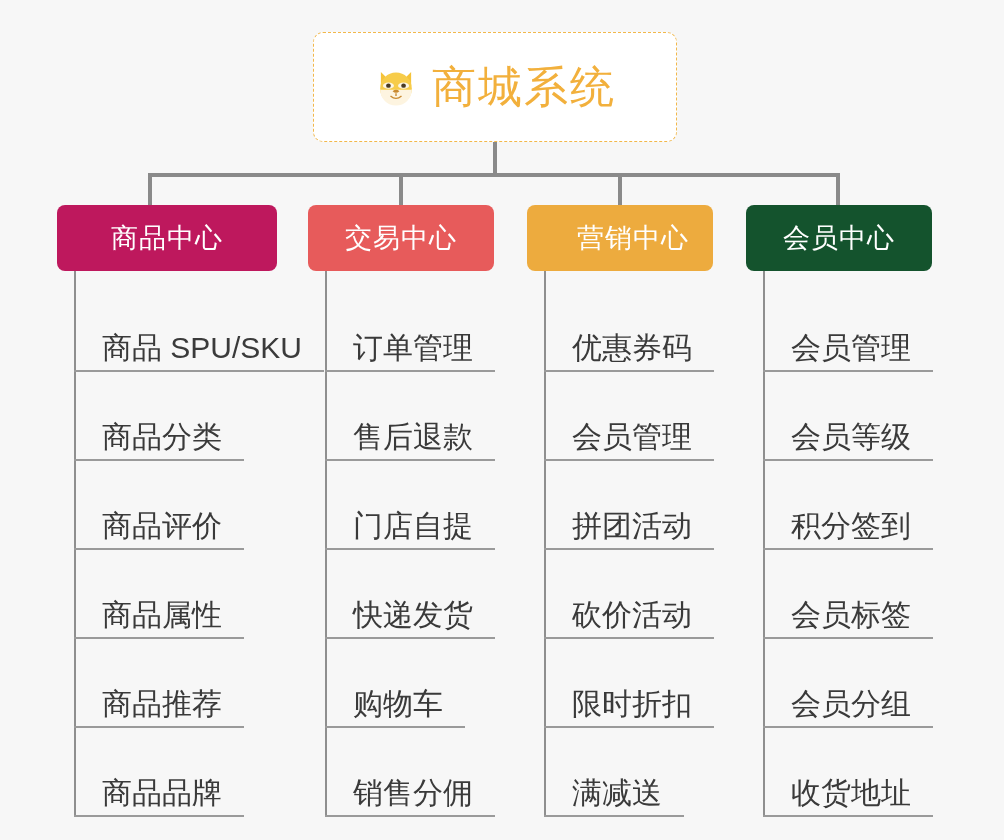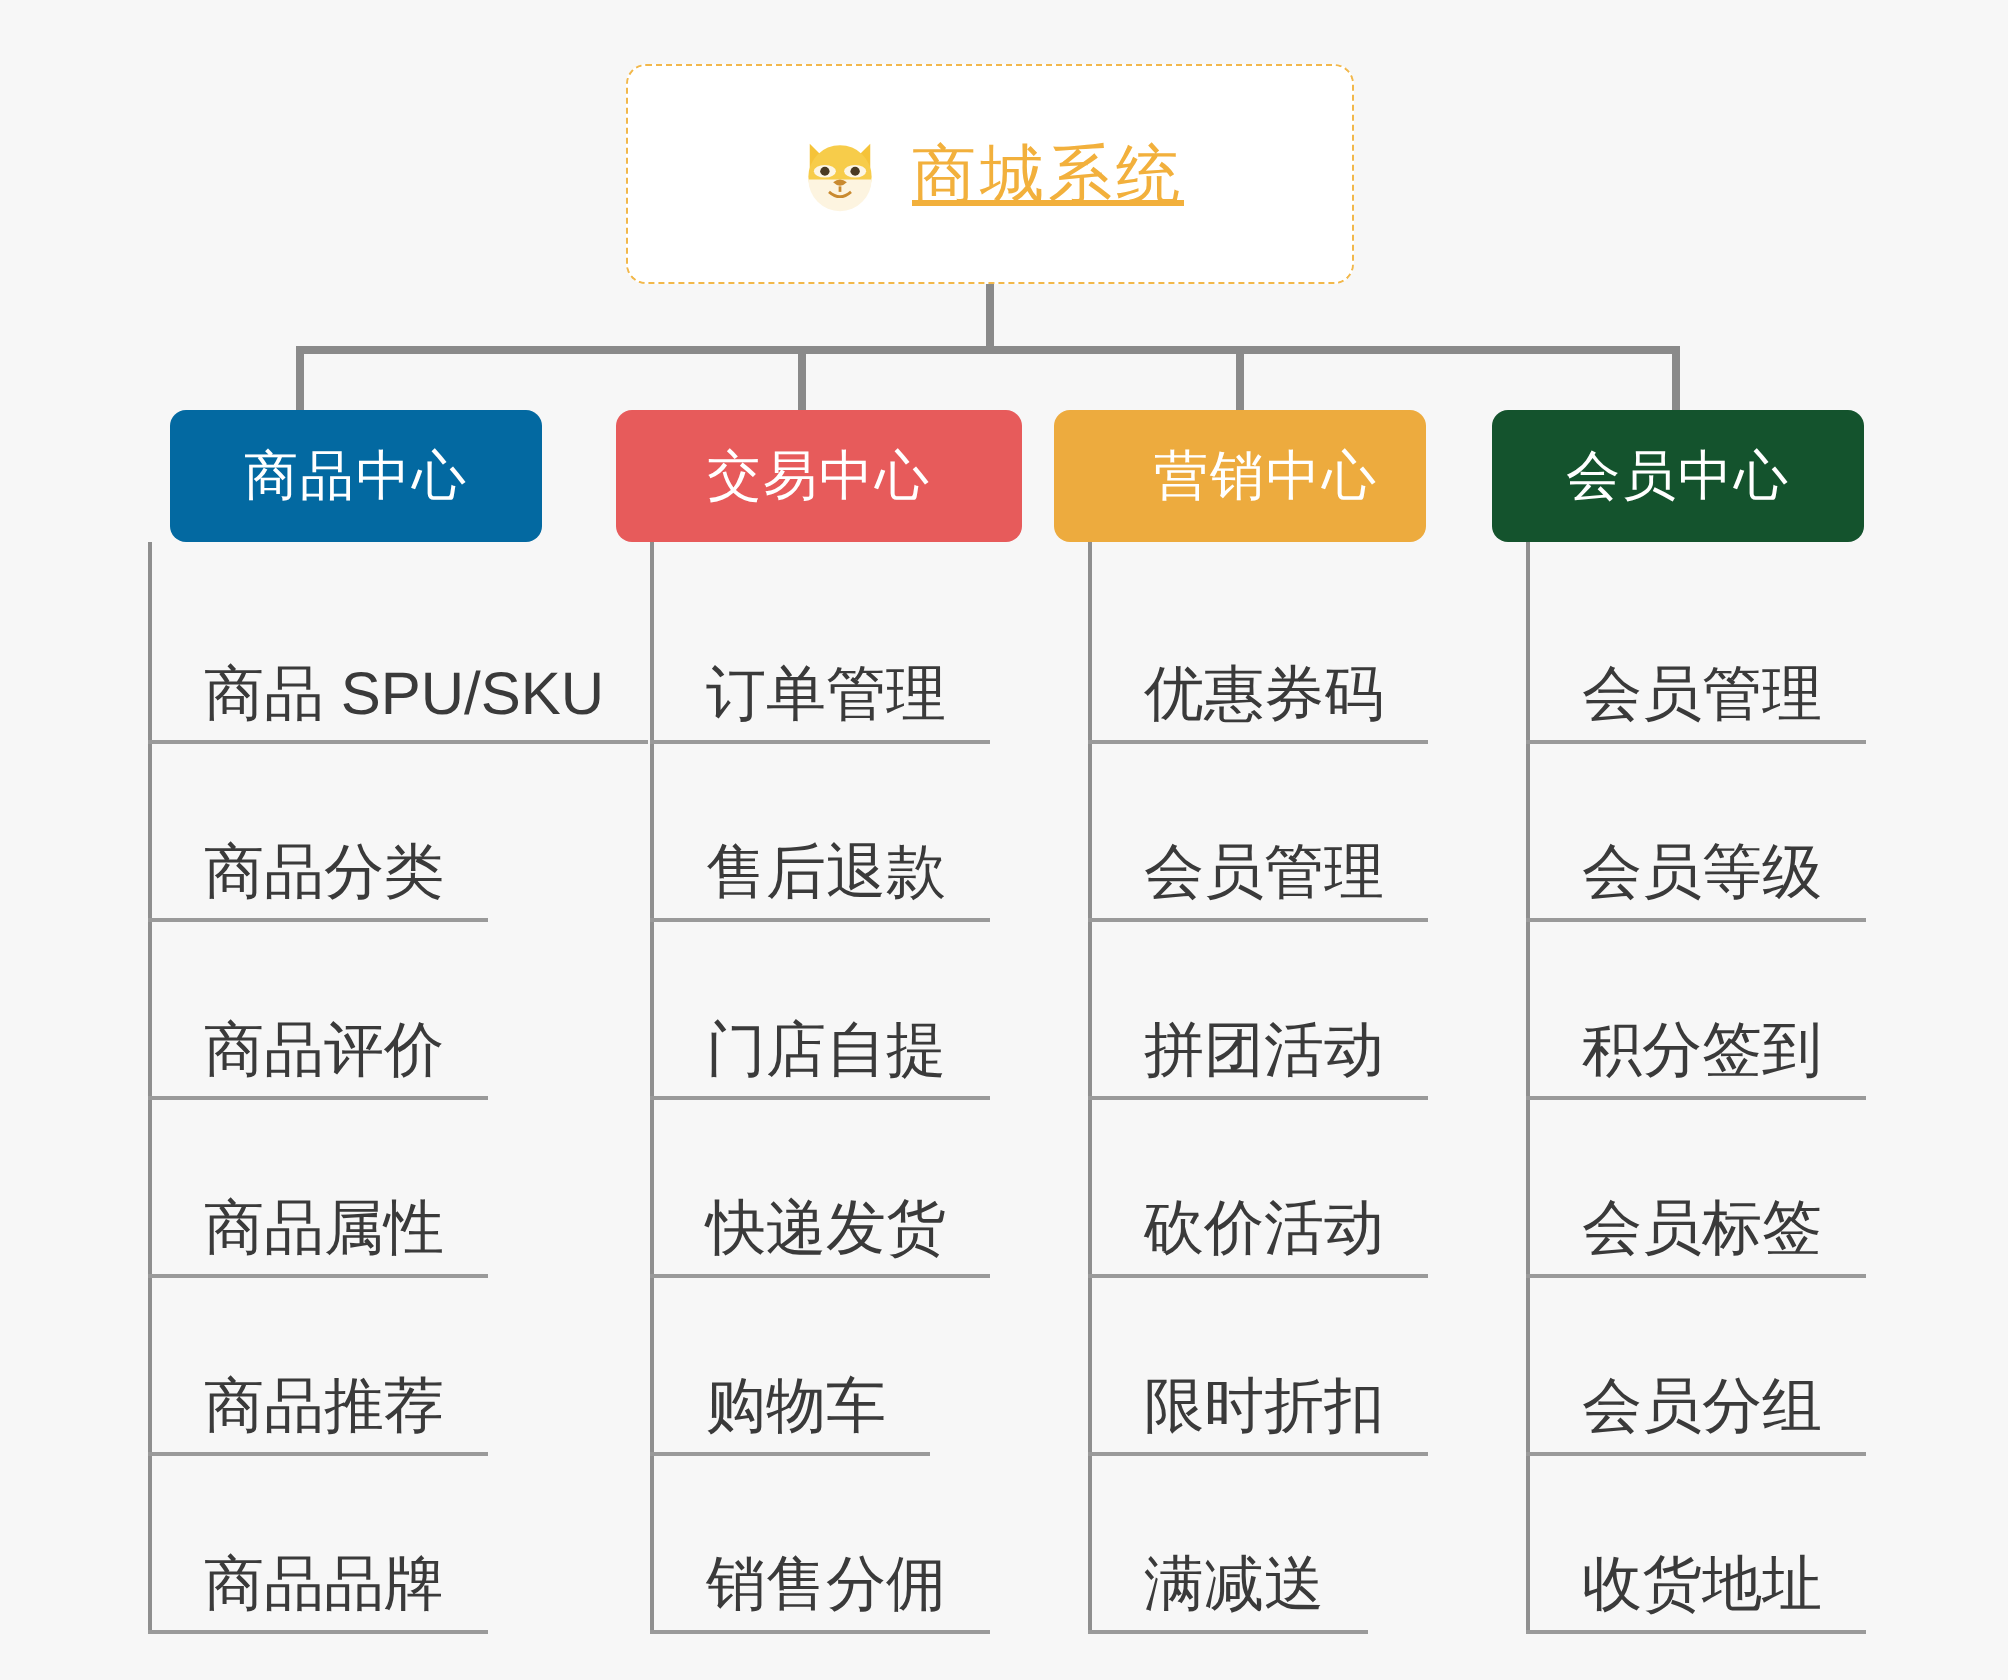--- a/index.html
+++ b/index.html
@@ -37,26 +37,25 @@
     justify-content: center;
     gap: 14px;
   }
   .root-emoji {
     font-size: 40px;
     line-height: 1;
     display: block;
   }
   .root-emoji svg { display: block; }
   .root-title {
-    font-size: 32px;
+    font-size: 44px;
     color: #f2b03c;
     letter-spacing: 2px;
     line-height: 1;
     white-space: nowrap;
-    text-decoration: underline;
   }
 
   
   .line {
     position: absolute;
     background: #8a8a8a;
   }
   .line-v { width: 3px; }
   .line-h { height: 3px; }
 
@@ -137,21 +136,21 @@
   <div class="line line-v" style="left:493px; top:142px; width:4px; height:33px;"></div>
 
   <div class="line line-h" style="left:148px; top:173px; width:692px; height:4px;"></div>
 
   <div class="line line-v" style="left:148px; top:173px; width:4px; height:34px;"></div>
   <div class="line line-v" style="left:399px; top:173px; width:4px; height:34px;"></div>
   <div class="line line-v" style="left:618px; top:173px; width:4px; height:34px;"></div>
   <div class="line line-v" style="left:836px; top:173px; width:4px; height:34px;"></div>
 
   <div class="col" style="left:57px;">
-    <div class="cat-box" style="width:186px; background:#0369a1;margin-left:28px;">
+    <div class="cat-box" style="width:220px; background:#be185d;">
       <span>商品中心</span>
     </div>
     <div class="children">
       <div class="spine"></div>
       <div class="child">
         <span class="child-label">商品 SPU/SKU</span>
       </div>
       <div class="child">
         <span class="child-label">商品分类</span>
       </div>
@@ -164,21 +163,21 @@
       <div class="child">
         <span class="child-label">商品推荐</span>
       </div>
       <div class="child">
         <span class="child-label">商品品牌</span>
       </div>
     </div>
   </div>
 
   <div class="col" style="left:308px;">
-    <div class="cat-box" style="width:203px; background:#e75b5b;">
+    <div class="cat-box" style="width:186px; background:#e75b5b;">
       <span>交易中心</span>
     </div>
     <div class="children">
       <div class="spine"></div>
       <div class="child">
         <span class="child-label">订单管理</span>
       </div>
       <div class="child">
         <span class="child-label">售后退款</span>
       </div>

